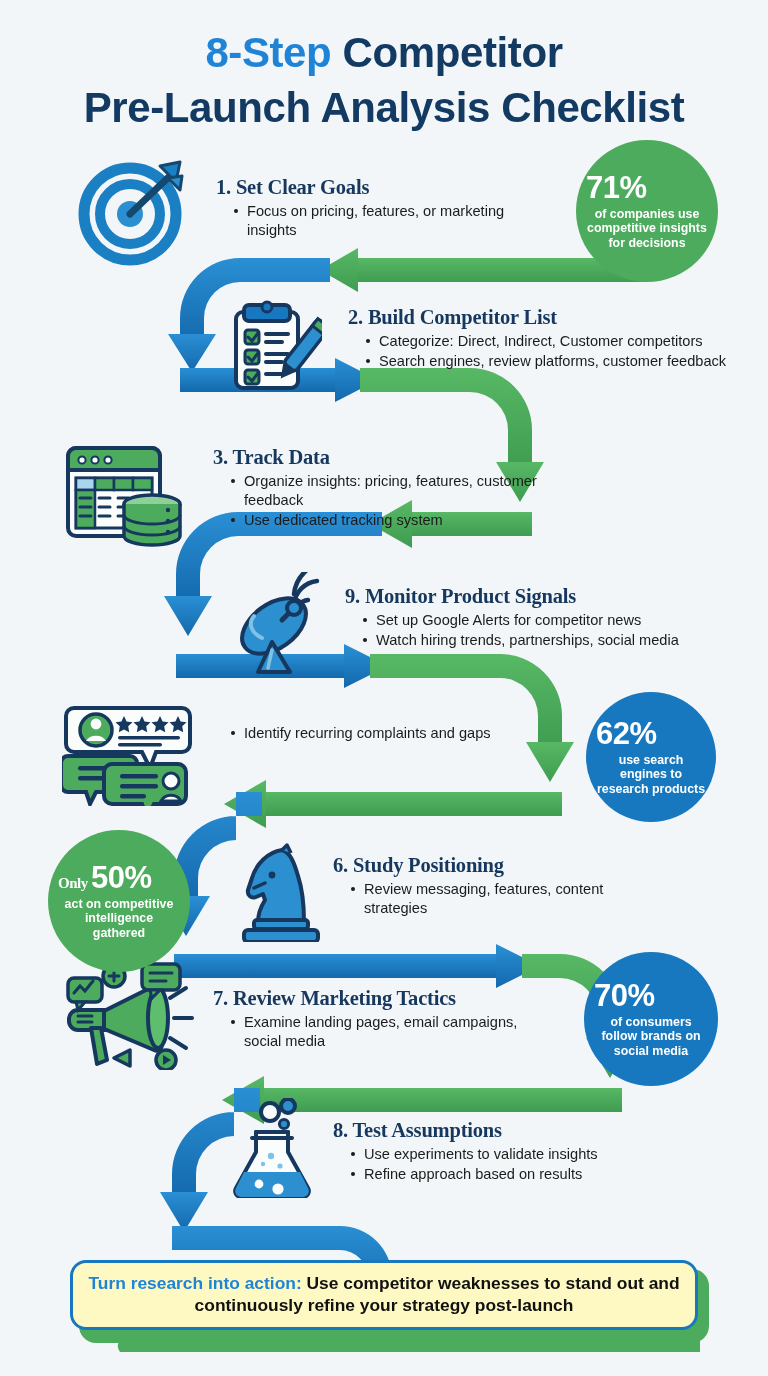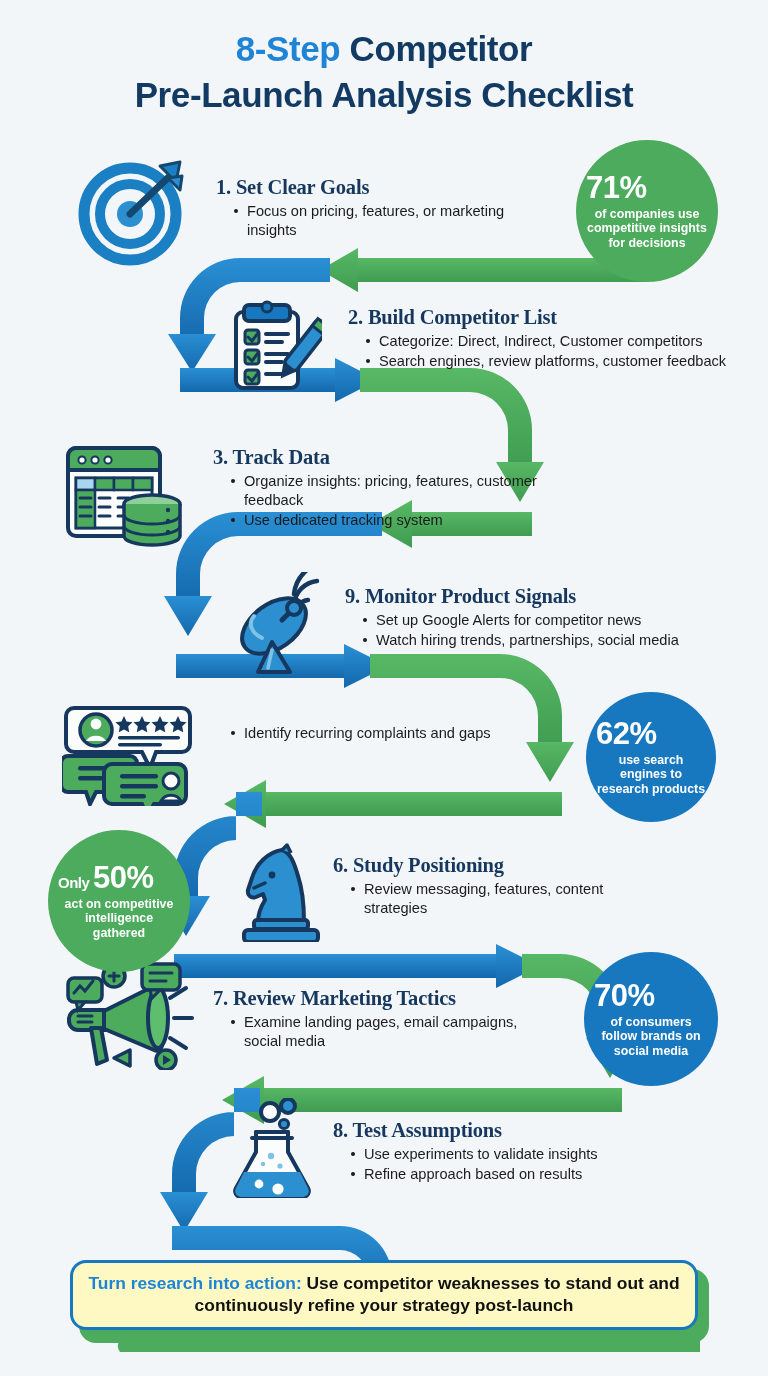--- a/index.html
+++ b/index.html
@@ -9,21 +9,21 @@
     font-family:"Liberation Sans", sans-serif;
     position:relative;overflow:hidden;
     -webkit-font-smoothing:antialiased;
   }
   #canvas{position:absolute;inset:0;width:768px;height:1376px;}
   .flowsvg{position:absolute;left:0;top:0;width:768px;height:1376px;pointer-events:none;}
 
   
   .title-wrap{position:absolute;top:26px;left:0;width:768px;text-align:center;}
   .title-line{
-    font-size:35px;font-weight:700;color:#123a63;letter-spacing:-0.4px;line-height:1.30;
+    font-size:42px;font-weight:700;color:#123a63;letter-spacing:-0.4px;line-height:1.30;
   }
   .title-accent{color:#1f84d6;}
 
   
   .step{position:absolute;}
   .step-title{
     font-size:20.5px;font-weight:700;color:#16375e;letter-spacing:-0.2px;
     margin:0 0 3px 0;white-space:nowrap;font-family:Liberation Serif, serif;
   }
   .bullets{list-style:none;margin:0;padding:0 0 0 18px;}
@@ -38,21 +38,21 @@
 
   
   .badge{
     position:absolute;border-radius:50%;display:flex;flex-direction:column;
     align-items:flex-start;justify-content:center;text-align:center;color:#fff;
     box-sizing:border-box;padding:6px 10px;
   }
   .badge.green{background:#4cab5c;}
   .badge.blue{background:#1878bf;}
   .badge .pct{font-size:31px;font-weight:700;line-height:1;letter-spacing:-0.5px;}
-  .badge .pct .small-pre{font-size:15px;font-weight:700;}
+  .badge .pct .small-pre{font-size:15px;font-weight:700;font-family:Liberation Serif, serif;}
   .badge .sub{font-size:12.4px;font-weight:700;line-height:1.16;margin-top:4px;}
 
   
   .footer-shadow{
     position:absolute;left:79px;top:1269px;width:630px;height:74px;
     background:#4cab5c;border-radius:17px;
   }
   .footer-box{
     position:absolute;left:70px;top:1260px;width:628px;height:70px;
     background:#fef9c3;border:3px solid #1878bf;border-radius:16px;

